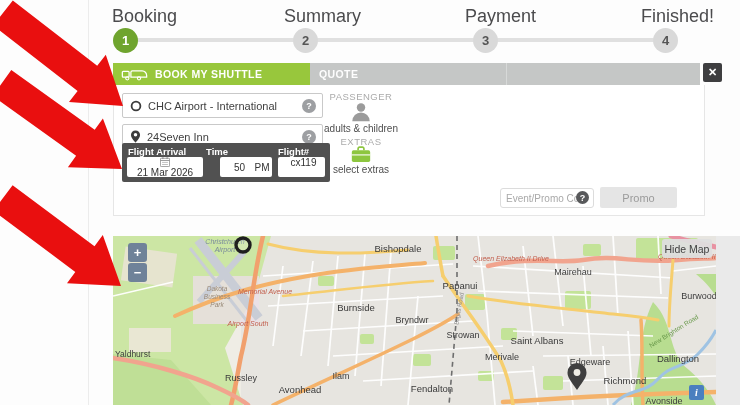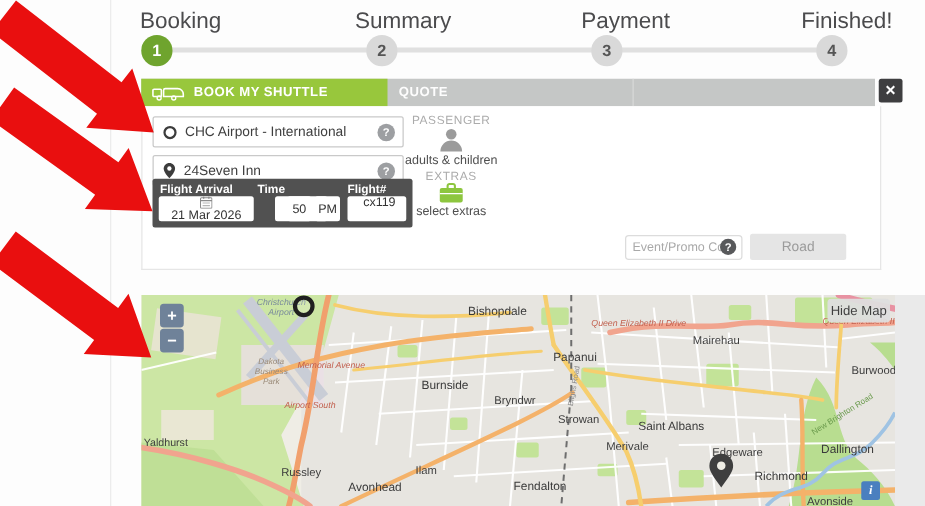--- a/index.html
+++ b/index.html
@@ -182,21 +182,21 @@
     <svg width="20" height="17" viewBox="0 0 24 20">
       <path d="M8.5 5 V3 a1.8 1.8 0 0 1 1.8-1.8 h3.4 A1.8 1.8 0 0 1 15.5 3 v2" fill="none" stroke="#8dc63f" stroke-width="2"></path>
       <rect x="1" y="5" width="22" height="14" rx="2" fill="#8dc63f"></rect>
       <line x1="1" y1="10.5" x2="23" y2="10.5" stroke="#fff" stroke-width="1.3"></line>
     </svg>
   </div>
   <div class="abs side-link" style="left:316px;top:164px">select extras</div>
 
   <input class="abs promo" placeholder="Event/Promo Code" style="">
   <span class="abs help-dot promo-help">?</span>
-  <div class="abs next-btn">Road</div>
+  <div class="abs next-btn">Promo</div>
 
   <div class="abs map-wrap">
     <svg width="603" height="169" viewBox="0 0 603 169">
       <rect width="603" height="169" fill="#efede5"></rect>
       <rect x="128" width="475" height="169" fill="#e7e5e0"></rect>
 
       <path d="M0,0 L158,0 L142,58 L112,112 L130,169 L0,169 Z" fill="#cce6a4"></path>
       <path d="M0,118 L58,124 L98,169 L0,169 Z" fill="#bfdf96"></path>
       <rect x="10" y="14" width="52" height="34" fill="#e6e4cf" transform="rotate(8 36 31)"></rect>
       <rect x="16" y="92" width="42" height="24" fill="#e9e7d3"></rect>

